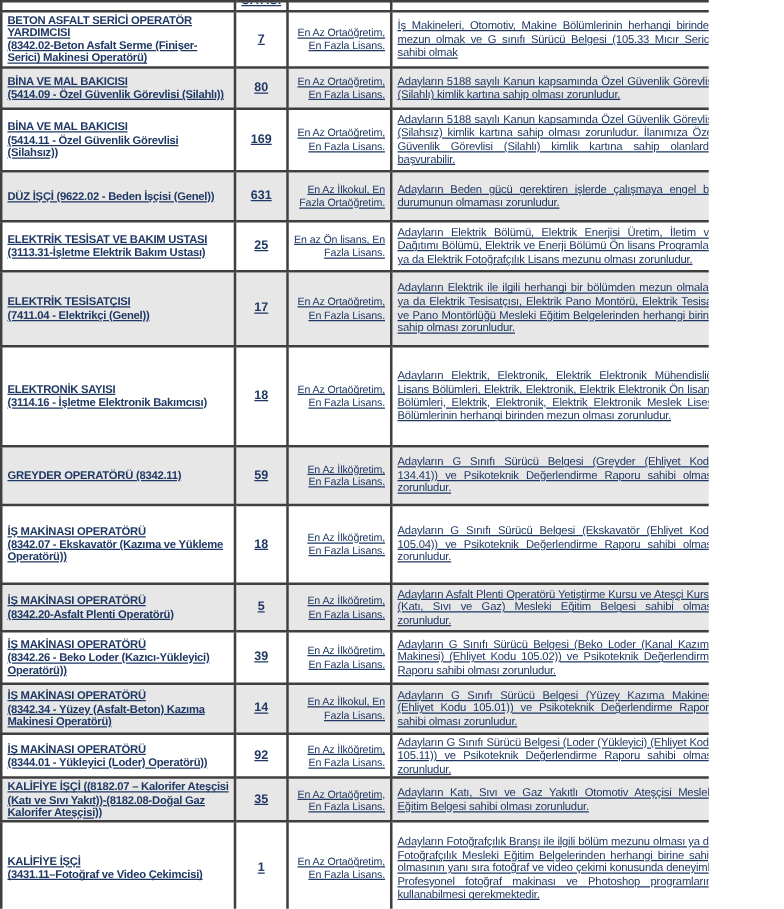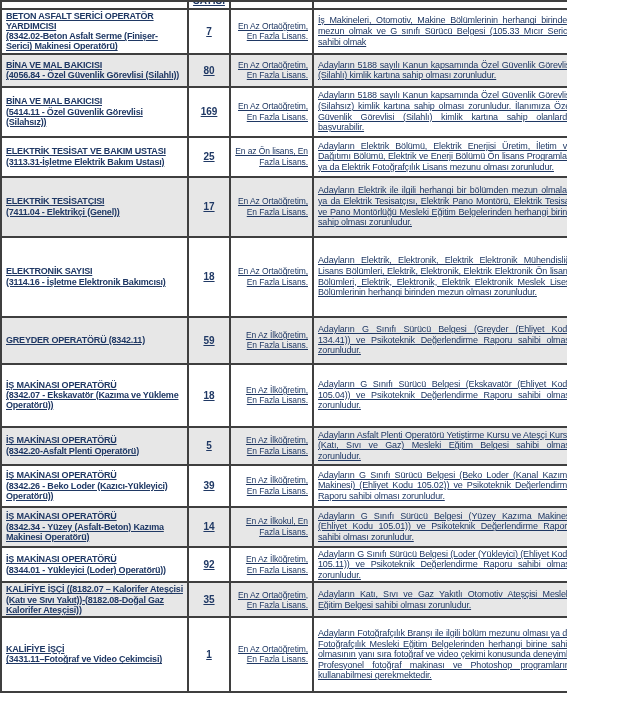--- a/index.html
+++ b/index.html
@@ -92,35 +92,44 @@
             <div class="job-code">(8342.02-Beton Asfalt Serme (Finişer-Serici) Makinesi Operatörü)</div>
           </td>
           <td class="cell-count">7</td>
           <td class="cell-edu">En Az Ortaöğretim, En Fazla Lisans.</td>
           <td class="cell-cond">İş Makineleri, Otomotiv, Makine Bölümlerinin herhangi birinden mezun olmak ve G sınıfı Sürücü Belgesi (105.33 Mıcır Serici) sahibi olmak</td>
           <td class="cell-age">18-35</td>
         </tr>
         <tr class="shaded" style="height: 33px;">
           <td class="cell-title">
             <div class="job-name">BİNA VE MAL BAKICISI</div>
-            <div class="job-code">(4056.84 - Özel Güvenlik Görevlisi (Silahlı))</div>
+            <div class="job-code">(5414.09 - Özel Güvenlik Görevlisi (Silahlı))</div>
           </td>
           <td class="cell-count">80</td>
           <td class="cell-edu">En Az Ortaöğretim, En Fazla Lisans.</td>
           <td class="cell-cond">Adayların 5188 sayılı Kanun kapsamında Özel Güvenlik Görevlisi (Silahlı) kimlik kartına sahip olması zorunludur.</td>
           <td class="cell-age">18-35</td>
         </tr>
         <tr style="height: 50px;">
           <td class="cell-title">
             <div class="job-name">BİNA VE MAL BAKICISI</div>
             <div class="job-code">(5414.11 - Özel Güvenlik Görevlisi (Silahsız))</div>
           </td>
           <td class="cell-count">169</td>
           <td class="cell-edu">En Az Ortaöğretim, En Fazla Lisans.</td>
           <td class="cell-cond">Adayların 5188 sayılı Kanun kapsamında Özel Güvenlik Görevlisi (Silahsız) kimlik kartına sahip olması zorunludur. İlanımıza Özel Güvenlik Görevlisi (Silahlı) kimlik kartına sahip olanlarda başvurabilir.</td>
+          <td class="cell-age">18-35</td>
+        </tr>
+        <tr class="shaded" style="height: 40px;">
+          <td class="cell-title">
+            <div class="job-name">DÜZ İŞÇİ (9622.02 - Beden İşçisi (Genel))</div>
+          </td>
+          <td class="cell-count">631</td>
+          <td class="cell-edu">En Az İlkokul, En Fazla Ortaöğretim.</td>
+          <td class="cell-cond">Adayların Beden gücü gerektiren işlerde çalışmaya engel bir durumunun olmaması zorunludur.</td>
           <td class="cell-age">18-35</td>
         </tr>
         <tr style="height: 40px;">
           <td class="cell-title">
             <div class="job-name">ELEKTRİK TESİSAT VE BAKIM USTASI</div>
             <div class="job-code">(3113.31-İşletme Elektrik Bakım Ustası)</div>
           </td>
           <td class="cell-count">25</td>
           <td class="cell-edu">En az Ön lisans, En Fazla Lisans.</td>
           <td class="cell-cond">Adayların Elektrik Bölümü, Elektrik Enerjisi Üretim, İletim ve Dağıtımı Bölümü, Elektrik ve Enerji Bölümü Ön lisans Programları ya da Elektrik Fotoğrafçılık Lisans mezunu olması zorunludur.</td>

